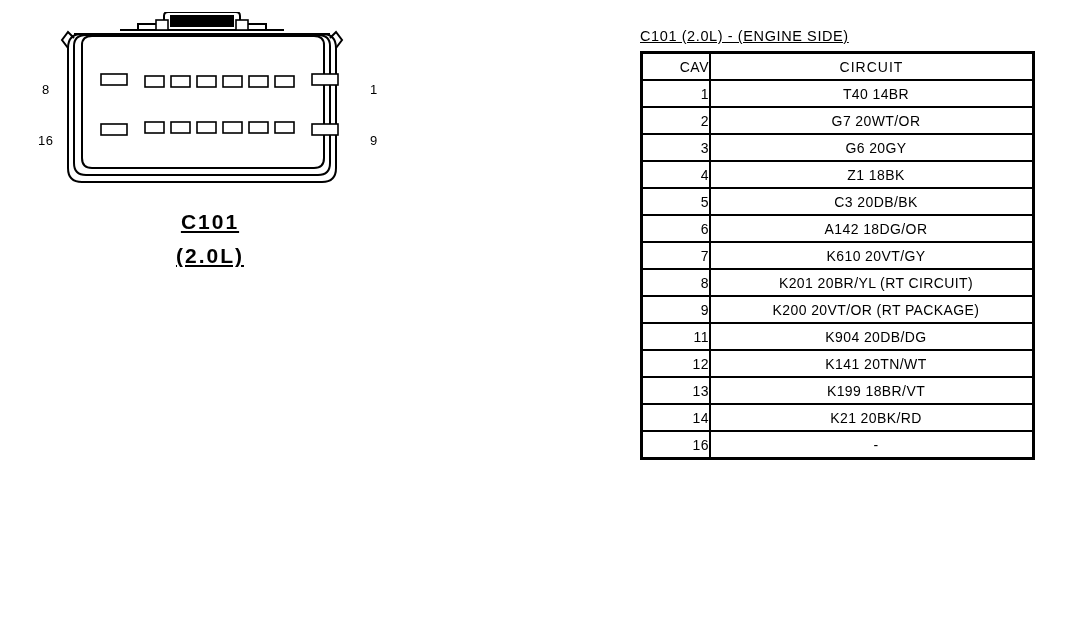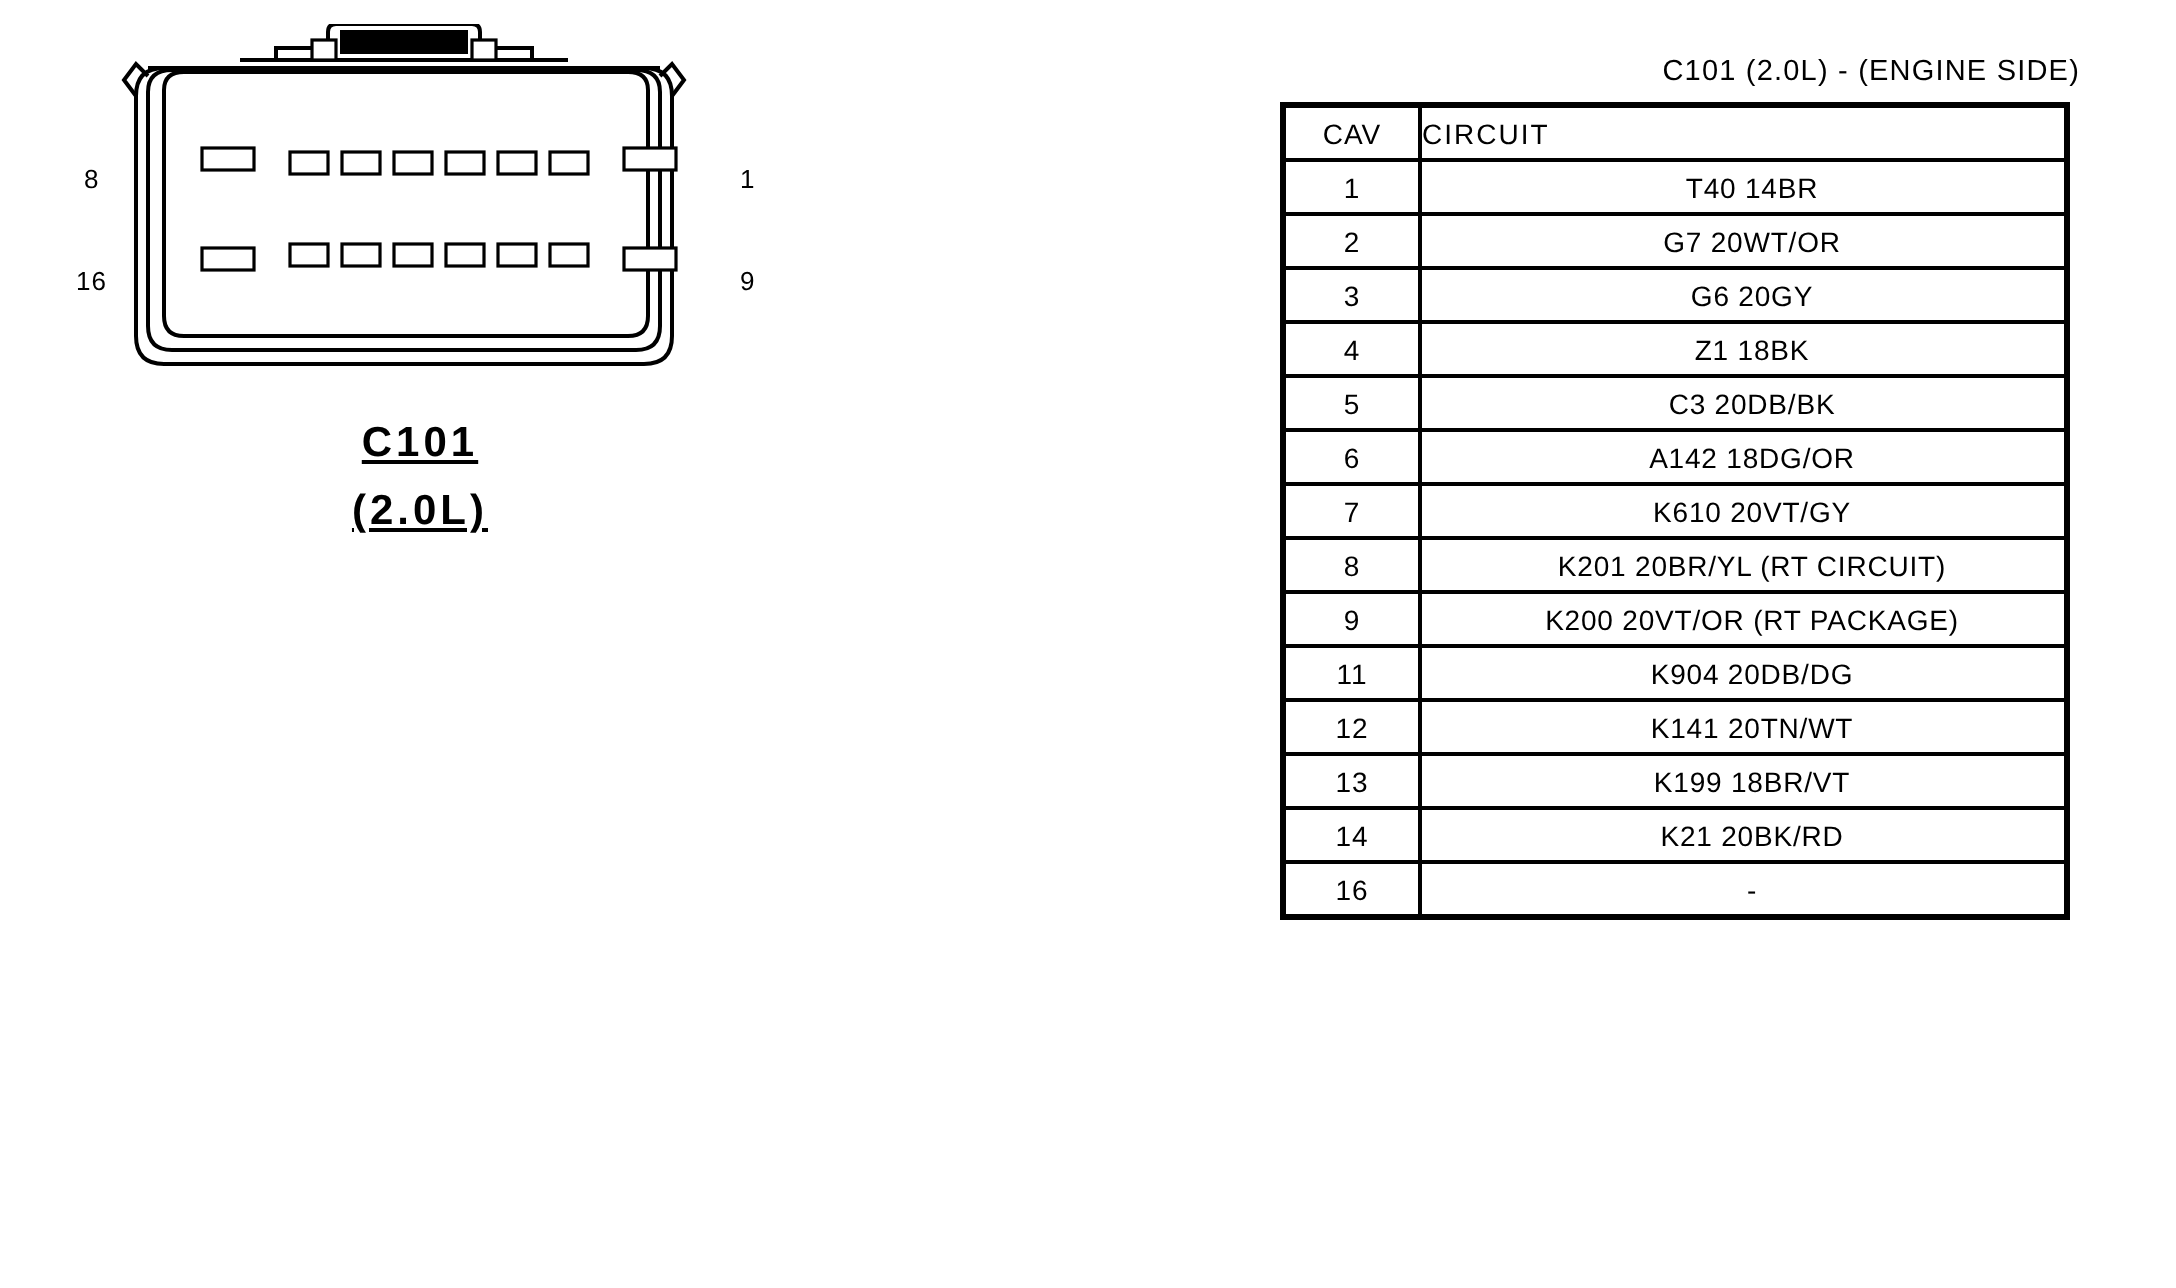--- a/index.html
+++ b/index.html
@@ -60,54 +60,55 @@
 
   
   #table-panel {
     position: absolute;
     left: 640px;
     top: 28px;
     width: 400px;
   }
 
   #table-title {
-    text-align: right;
+    text-align: left;
     font-size: 14.5px;
     letter-spacing: 0.6px;
     margin-bottom: 7px;
     white-space: pre;
+    text-decoration: underline;
   }
 
   table#pinout-table {
     border-collapse: collapse;
     width: 395px;
     table-layout: fixed;
     border: 3px solid #000;
   }
   table#pinout-table td,
   table#pinout-table th {
     border: 2px solid #000;
     height: 25px;
     font-weight: normal;
     font-size: 14px;
     padding: 0;
   }
   .col-cav {
     width: 66px;
-    text-align: center;
+    text-align: right;
     letter-spacing: 0.5px;
   }
   .col-circuit {
     text-align: center;
     padding-left: 9px !important;
     letter-spacing: 0.4px;
     white-space: pre;
   }
   th.col-circuit {
-    text-align: left;
+    text-align: center;
     padding-left: 0 !important;
     letter-spacing: 1px;
   }
   thead th { height: 30px; }
 </style>
 </head>
 <body>
 
 <div id="connector-panel">
 

